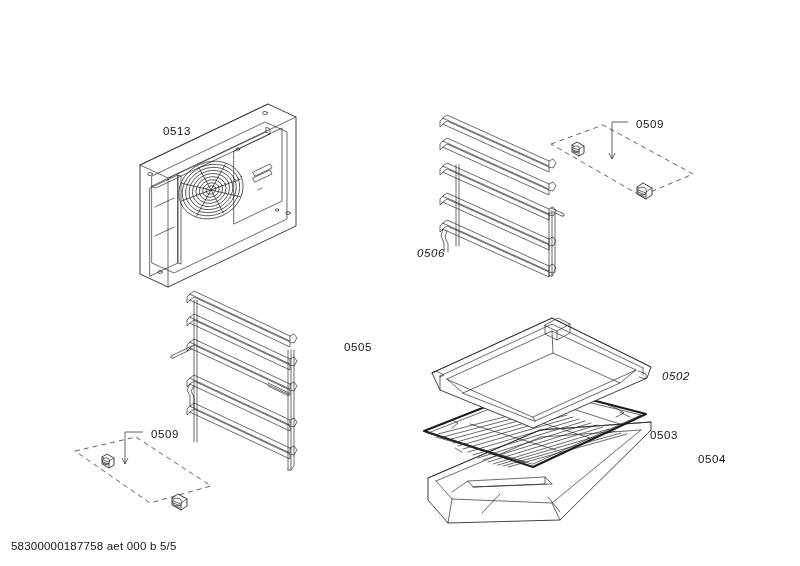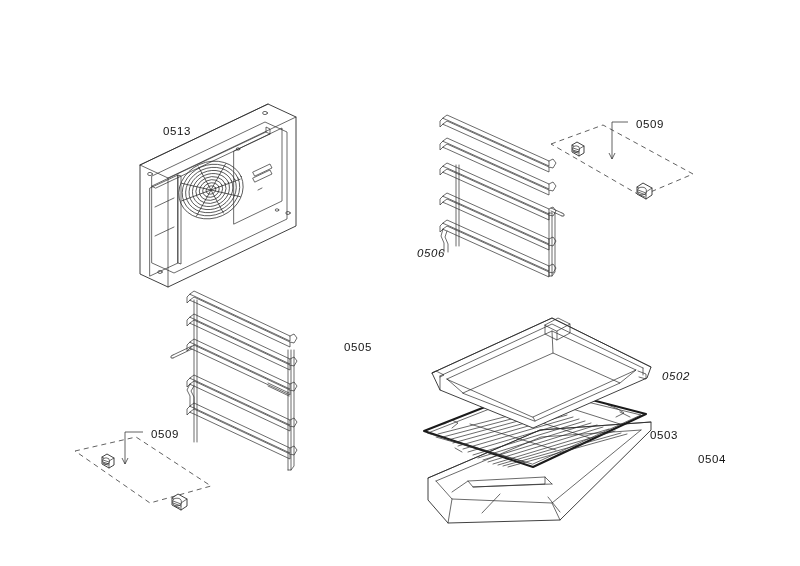--- a/index.html
+++ b/index.html
@@ -325,14 +325,15 @@
 <div class="lbl" style="left:308px;top:341px;padding-left:36px;">0505</div>
 
 <div class="lbl" style="left:151px;top:428px;">0509</div>
 
 <div class="lbl" style="left:662px;top:370px;font-style:italic;">0502</div>
 
 <div class="lbl" style="left:650px;top:413px;margin-top:16px;">0503</div>
 
 <div class="lbl" style="left:654px;top:453px;margin-left:44px;">0504</div>
 
+<div id="footer">58300000187758 aet 000 b 5/5</div>
 
 </div>
 
 </body></html>

